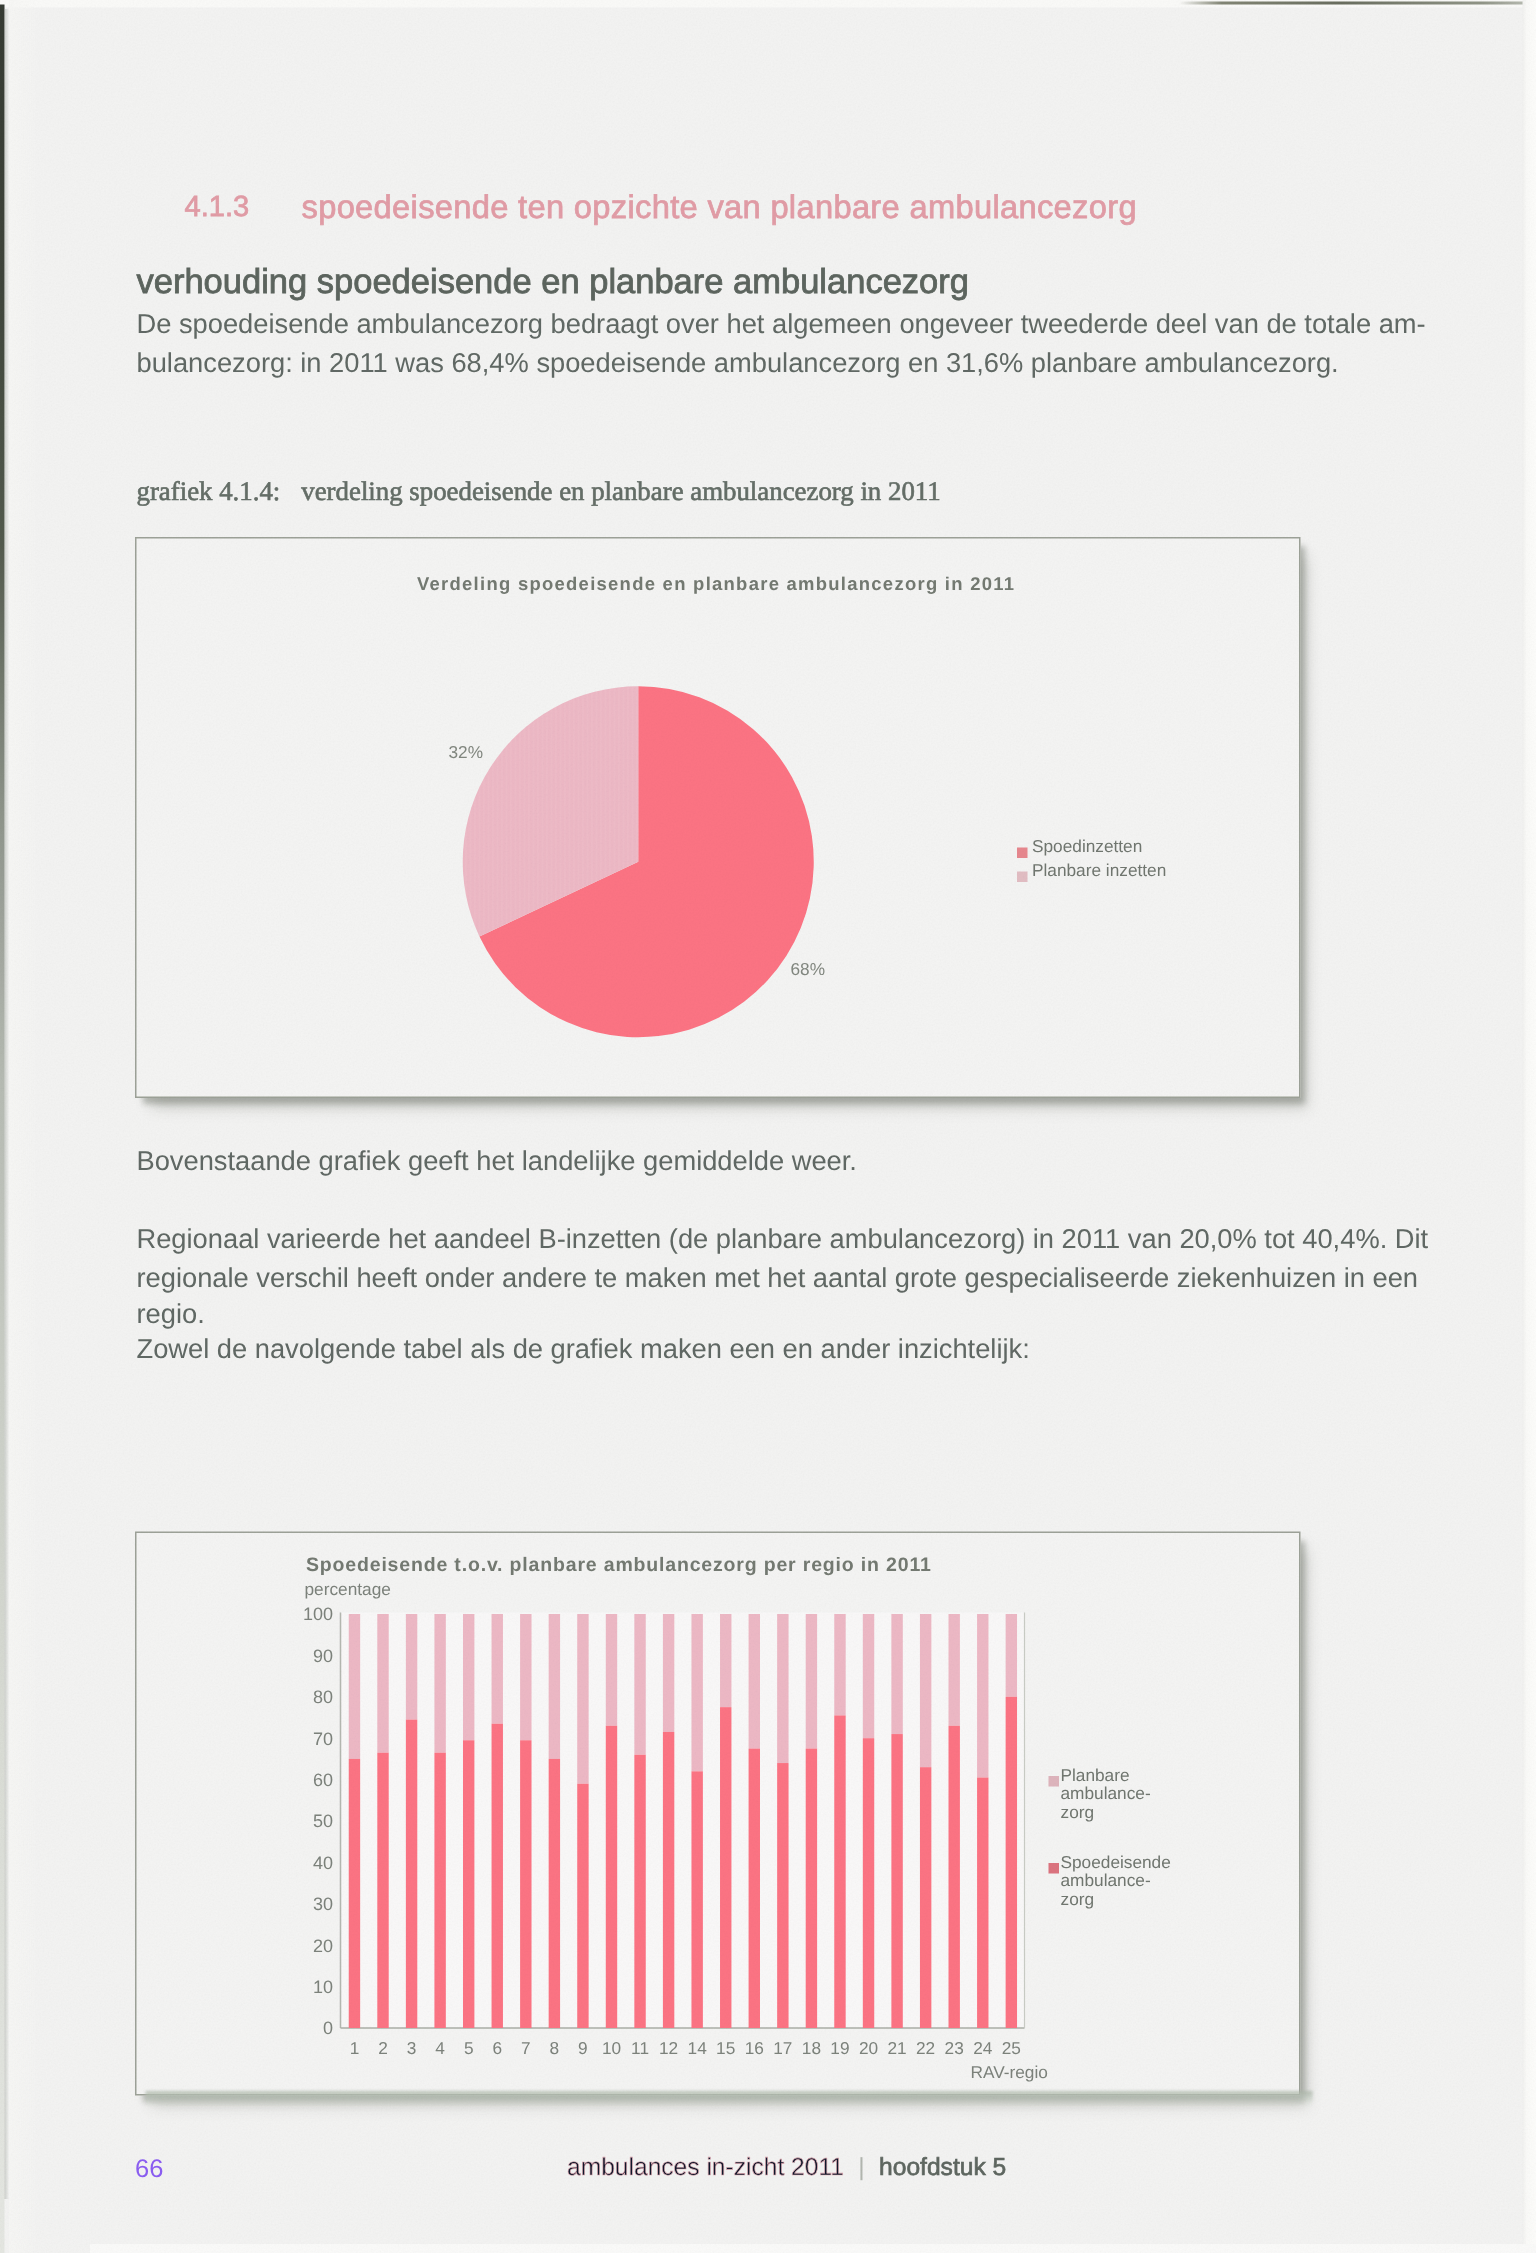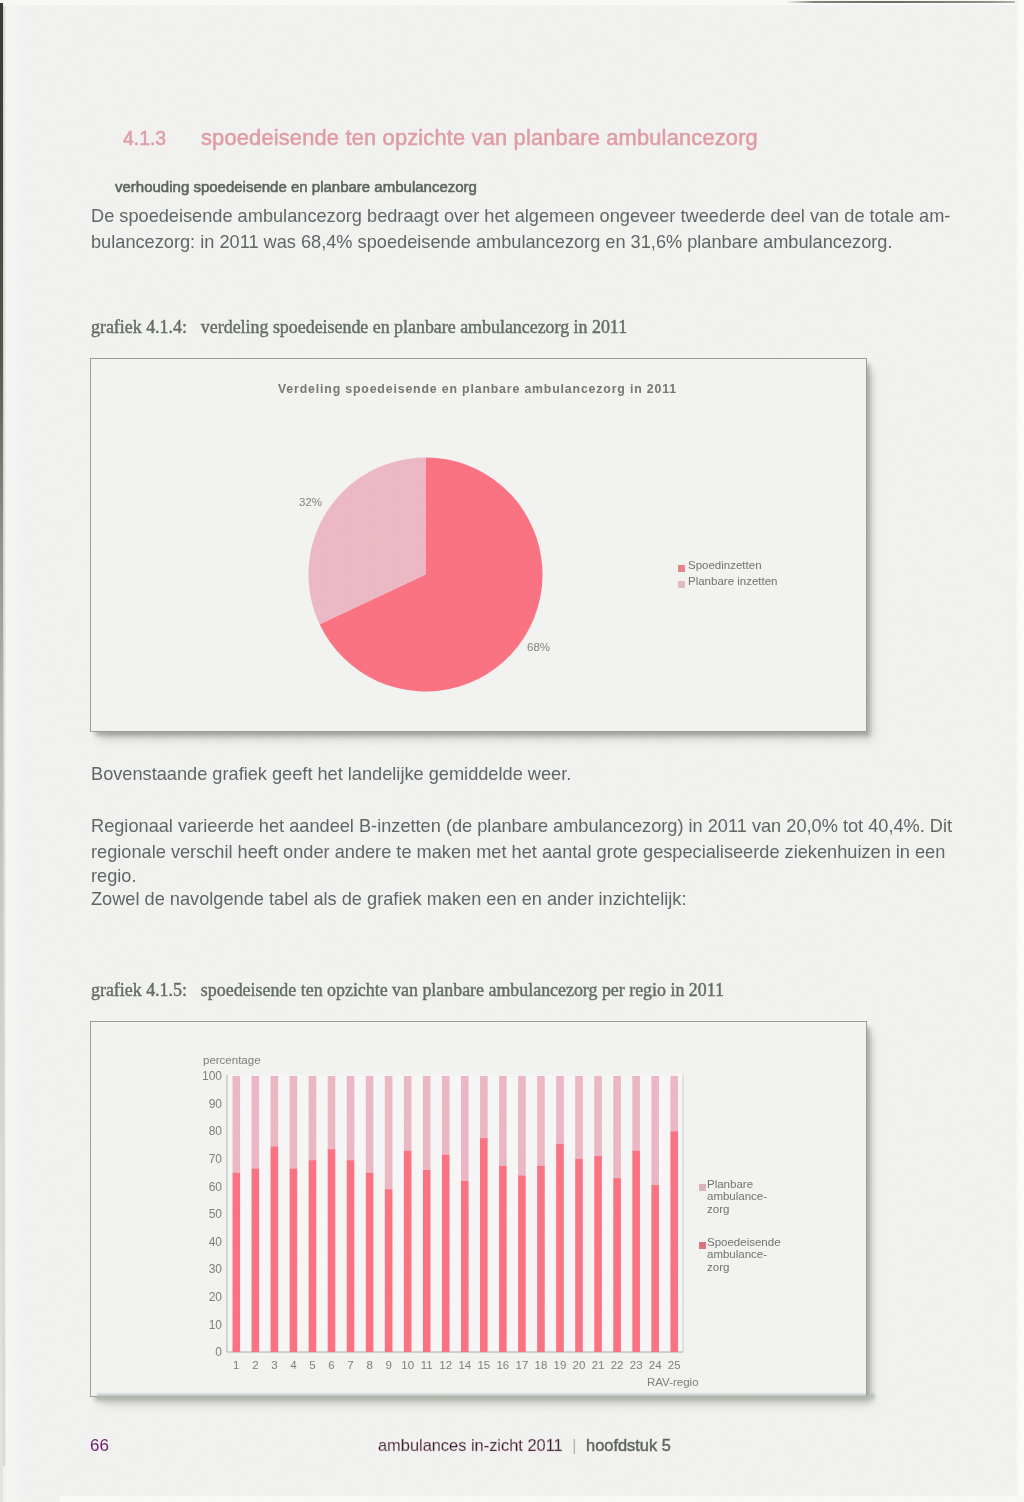--- a/index.html
+++ b/index.html
@@ -41,21 +41,21 @@
   .chartbox{position:absolute;background:#f1f1f0;border:1px solid #9ba095;
             box-shadow:4px 5px 4px -1px rgba(120,126,116,.50),
                        8px 10px 9px -3px rgba(125,130,120,.30);}
   .chartbox .inner{position:absolute;inset:0;overflow:hidden;}
   .charttitle{position:absolute;font-family:"Liberation Sans",sans-serif;font-weight:bold;
               color:#727870;}
   .axlabel{position:absolute;font-family:"Liberation Sans",sans-serif;color:#7b817a;}
   .legtxt{position:absolute;font-family:"Liberation Sans",sans-serif;color:#6f756e;}
   .legsw{position:absolute;}
 
-  .footer-pg{position:absolute;font-family:"Liberation Sans",sans-serif;color:#701a75;text-align:center;}
+  .footer-pg{position:absolute;font-family:"Liberation Sans",sans-serif;color:#8b5cf6;text-align:center;}
   .footer-c{position:absolute;font-family:"Liberation Sans",sans-serif;}
   .footer-c .a{color:#0f172a;font-weight:normal;-webkit-text-stroke:0.42px #dda4ae;}
   .footer-c .b{color:#b0b4ad;font-weight:normal;padding:0 5px;}
   .footer-c .c{color:#5d665f;font-weight:normal;-webkit-text-stroke:0.45px #5d665f;}
   .footrule{position:absolute;left:97px;top:1394px;width:778px;height:10px;
             background:linear-gradient(to bottom,rgba(168,180,166,.78) 0%,rgba(186,197,184,.62) 40%,
                        rgba(214,221,211,.35) 78%,rgba(236,238,233,0) 100%);
             filter:blur(1.1px);}
 </style>
 </head>
@@ -69,21 +69,21 @@
   <div class="spine2"></div>
   <div class="spine3"></div>
   <div class="rightshade"></div>
   <div class="botedge"></div>
 
   <div class="h3" style="left:91px;top:127px;font-size:21.8px;line-height:22px;width:860px;height:28px;">
     <span class="num">4.1.3</span>
     <span class="ttl">spoedeisende ten opzichte van planbare ambulancezorg</span>
   </div>
 
-  <div class="lead" style="left:91px;top:176px;font-size:15px;line-height:22px;margin-left:24px;">verhouding spoedeisende en planbare ambulancezorg</div>
+  <div class="lead" style="left:91px;top:176px;font-size:23px;line-height:22px;">verhouding spoedeisende en planbare ambulancezorg</div>
 
   <div class="body" style="left:91px;top:205px;font-size:18.2px;line-height:22px;white-space:nowrap;">De spoedeisende ambulancezorg bedraagt over het algemeen ongeveer tweederde deel van de totale am-</div>
   <div class="body" style="left:91px;top:231px;font-size:18.2px;line-height:22px;white-space:nowrap;">bulancezorg: in 2011 was 68,4% spoedeisende ambulancezorg en 31,6% planbare ambulancezorg.</div>
 
   <div class="cap" style="left:91px;top:316px;font-size:17.9px;line-height:22px;white-space:nowrap;">
     <span>grafiek 4.1.4:</span>
     <span style="display:inline-block;width:5px"></span>
     <span>verdeling spoedeisende en planbare ambulancezorg in 2011</span>
   </div>
 
@@ -110,28 +110,24 @@
       <div class="legtxt" style="left:597px;top:216px;font-size:11.5px;">Planbare inzetten</div>
     </div>
   </div>
 
   <div class="body" style="left:91px;top:763px;font-size:18.2px;line-height:22px;white-space:nowrap;">Bovenstaande grafiek geeft het landelijke gemiddelde weer.</div>
   <div class="body" style="left:91px;top:815px;font-size:18.2px;line-height:22px;white-space:nowrap;">Regionaal varieerde het aandeel B-inzetten (de planbare ambulancezorg) in 2011 van 20,0% tot 40,4%. Dit</div>
   <div class="body" style="left:91px;top:841px;font-size:18.2px;line-height:22px;white-space:nowrap;">regionale verschil heeft onder andere te maken met het aantal grote gespecialiseerde ziekenhuizen in een</div>
   <div class="body" style="left:91px;top:865px;font-size:18.2px;line-height:22px;white-space:nowrap;">regio.</div>
   <div class="body" style="left:91px;top:888px;font-size:18.2px;line-height:22px;white-space:nowrap;">Zowel de navolgende tabel als de grafiek maken een en ander inzichtelijk:</div>
 
-  <div class="cap" style="left:91px;top:979px;font-size:17.9px;line-height:22px;white-space:nowrap;">
-    <span>grafiek 4.1.5:</span>
-    <span style="display:inline-block;width:5px"></span>
-    <span>spoedeisende ten opzichte van planbare ambulancezorg per regio in 2011</span>
-  </div>
 
   <div class="chartbox" id="chart2" style="left:90px;top:1021px;width:775px;height:374px;">
     <div class="inner">
+      <div class="charttitle" style="left:113px;top:13px;font-size:13px;letter-spacing:.55px;white-space:nowrap;">Spoedeisende t.o.v. planbare ambulancezorg per regio in 2011</div>
       <div class="axlabel" style="left:112px;top:32px;font-size:11.5px;">percentage</div>
       <svg id="barsvg" width="775" height="375" style="position:absolute;left:0;top:0;" viewBox="0 0 775 375">
             <g>
               <rect x="136" y="53" width="456" height="277" fill="#f6f5f5"></rect>
               <line x1="136" y1="53" x2="136" y2="330" stroke="#b2b5ae" stroke-width="1"></line>
               <line x1="136" y1="330" x2="592" y2="330" stroke="#a9aca5" stroke-width="1.1"></line>
               <line x1="592" y1="53" x2="592" y2="330" stroke="#c7cac3" stroke-width="0.8"></line>
               <rect x="141.50" y="54.00" width="7.6" height="96.60" fill="#edb6c3"></rect>
               <rect x="141.50" y="150.60" width="7.6" height="179.40" fill="#ff7181"></rect>
               <rect x="160.54" y="54.00" width="7.6" height="92.46" fill="#edb6c3"></rect>

